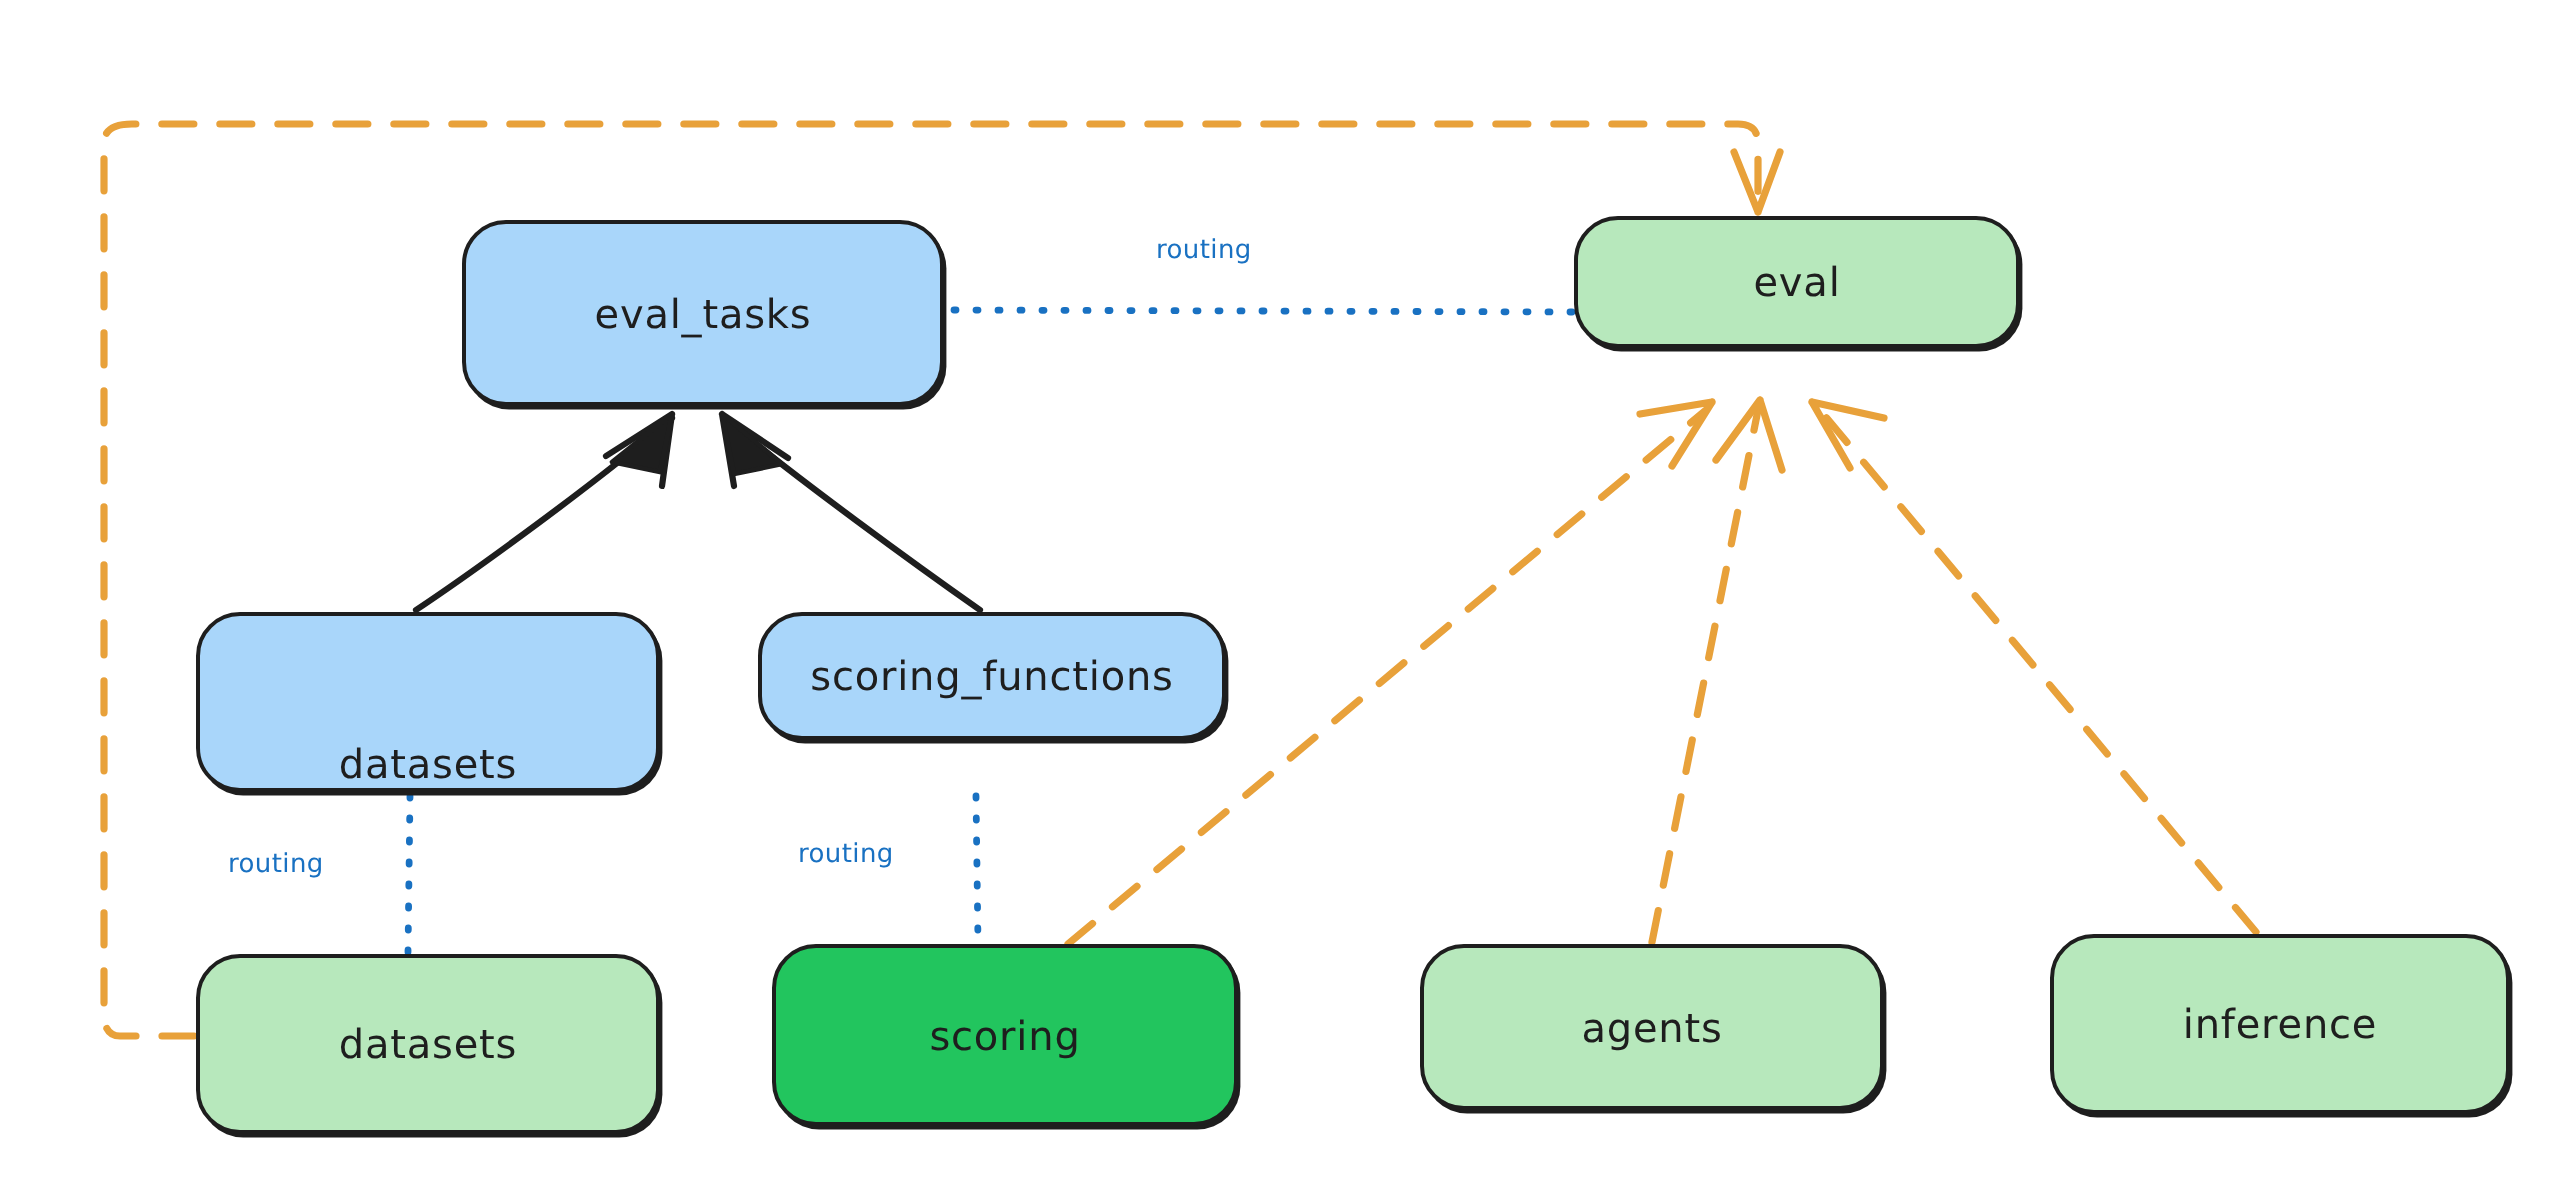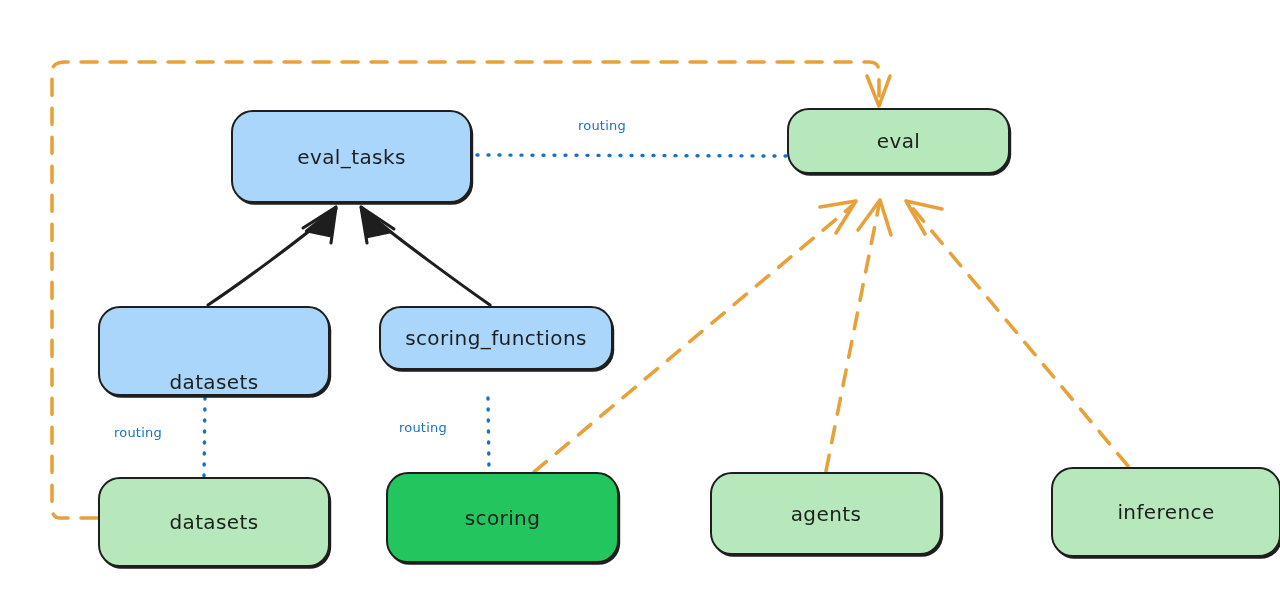--- a/index.html
+++ b/index.html
@@ -129,21 +129,21 @@
   </div>
 
   <div class="node provider" id="node-scoring" style="left: 386px; top: 472px; width: 233px; height: 91px; background: #22c55e;">
     <span class="label">scoring</span>
   </div>
 
   <div class="node provider" id="node-agents" style="left: 710px; top: 472px; width: 232px; height: 83px; background: rgb(183, 232, 188);">
     <span class="label">agents</span>
   </div>
 
-  <div class="node provider" id="node-inference" style="left: 1025px; top: 467px; width: 230px; height: 90px; background: rgb(183, 232, 188); margin-left: 26px;">
+  <div class="node provider" id="node-inference" style="left: 1025px; top: 467px; width: 230px; height: 90px; background: rgb(183, 232, 188);">
     <span class="label">inference</span>
   </div>
 
   <div class="edge-label" id="edgelabel-0" style="left: 578px; top: 118px; color: rgb(25, 113, 194);">routing</div>
   <div class="edge-label" id="edgelabel-1" style="left: 114px; top: 425px; color: rgb(25, 113, 194);">routing</div>
   <div class="edge-label" id="edgelabel-2" style="left: 399px; top: 420px; color: rgb(25, 113, 194);">routing</div>
 
 </div>
 
 </body></html>

